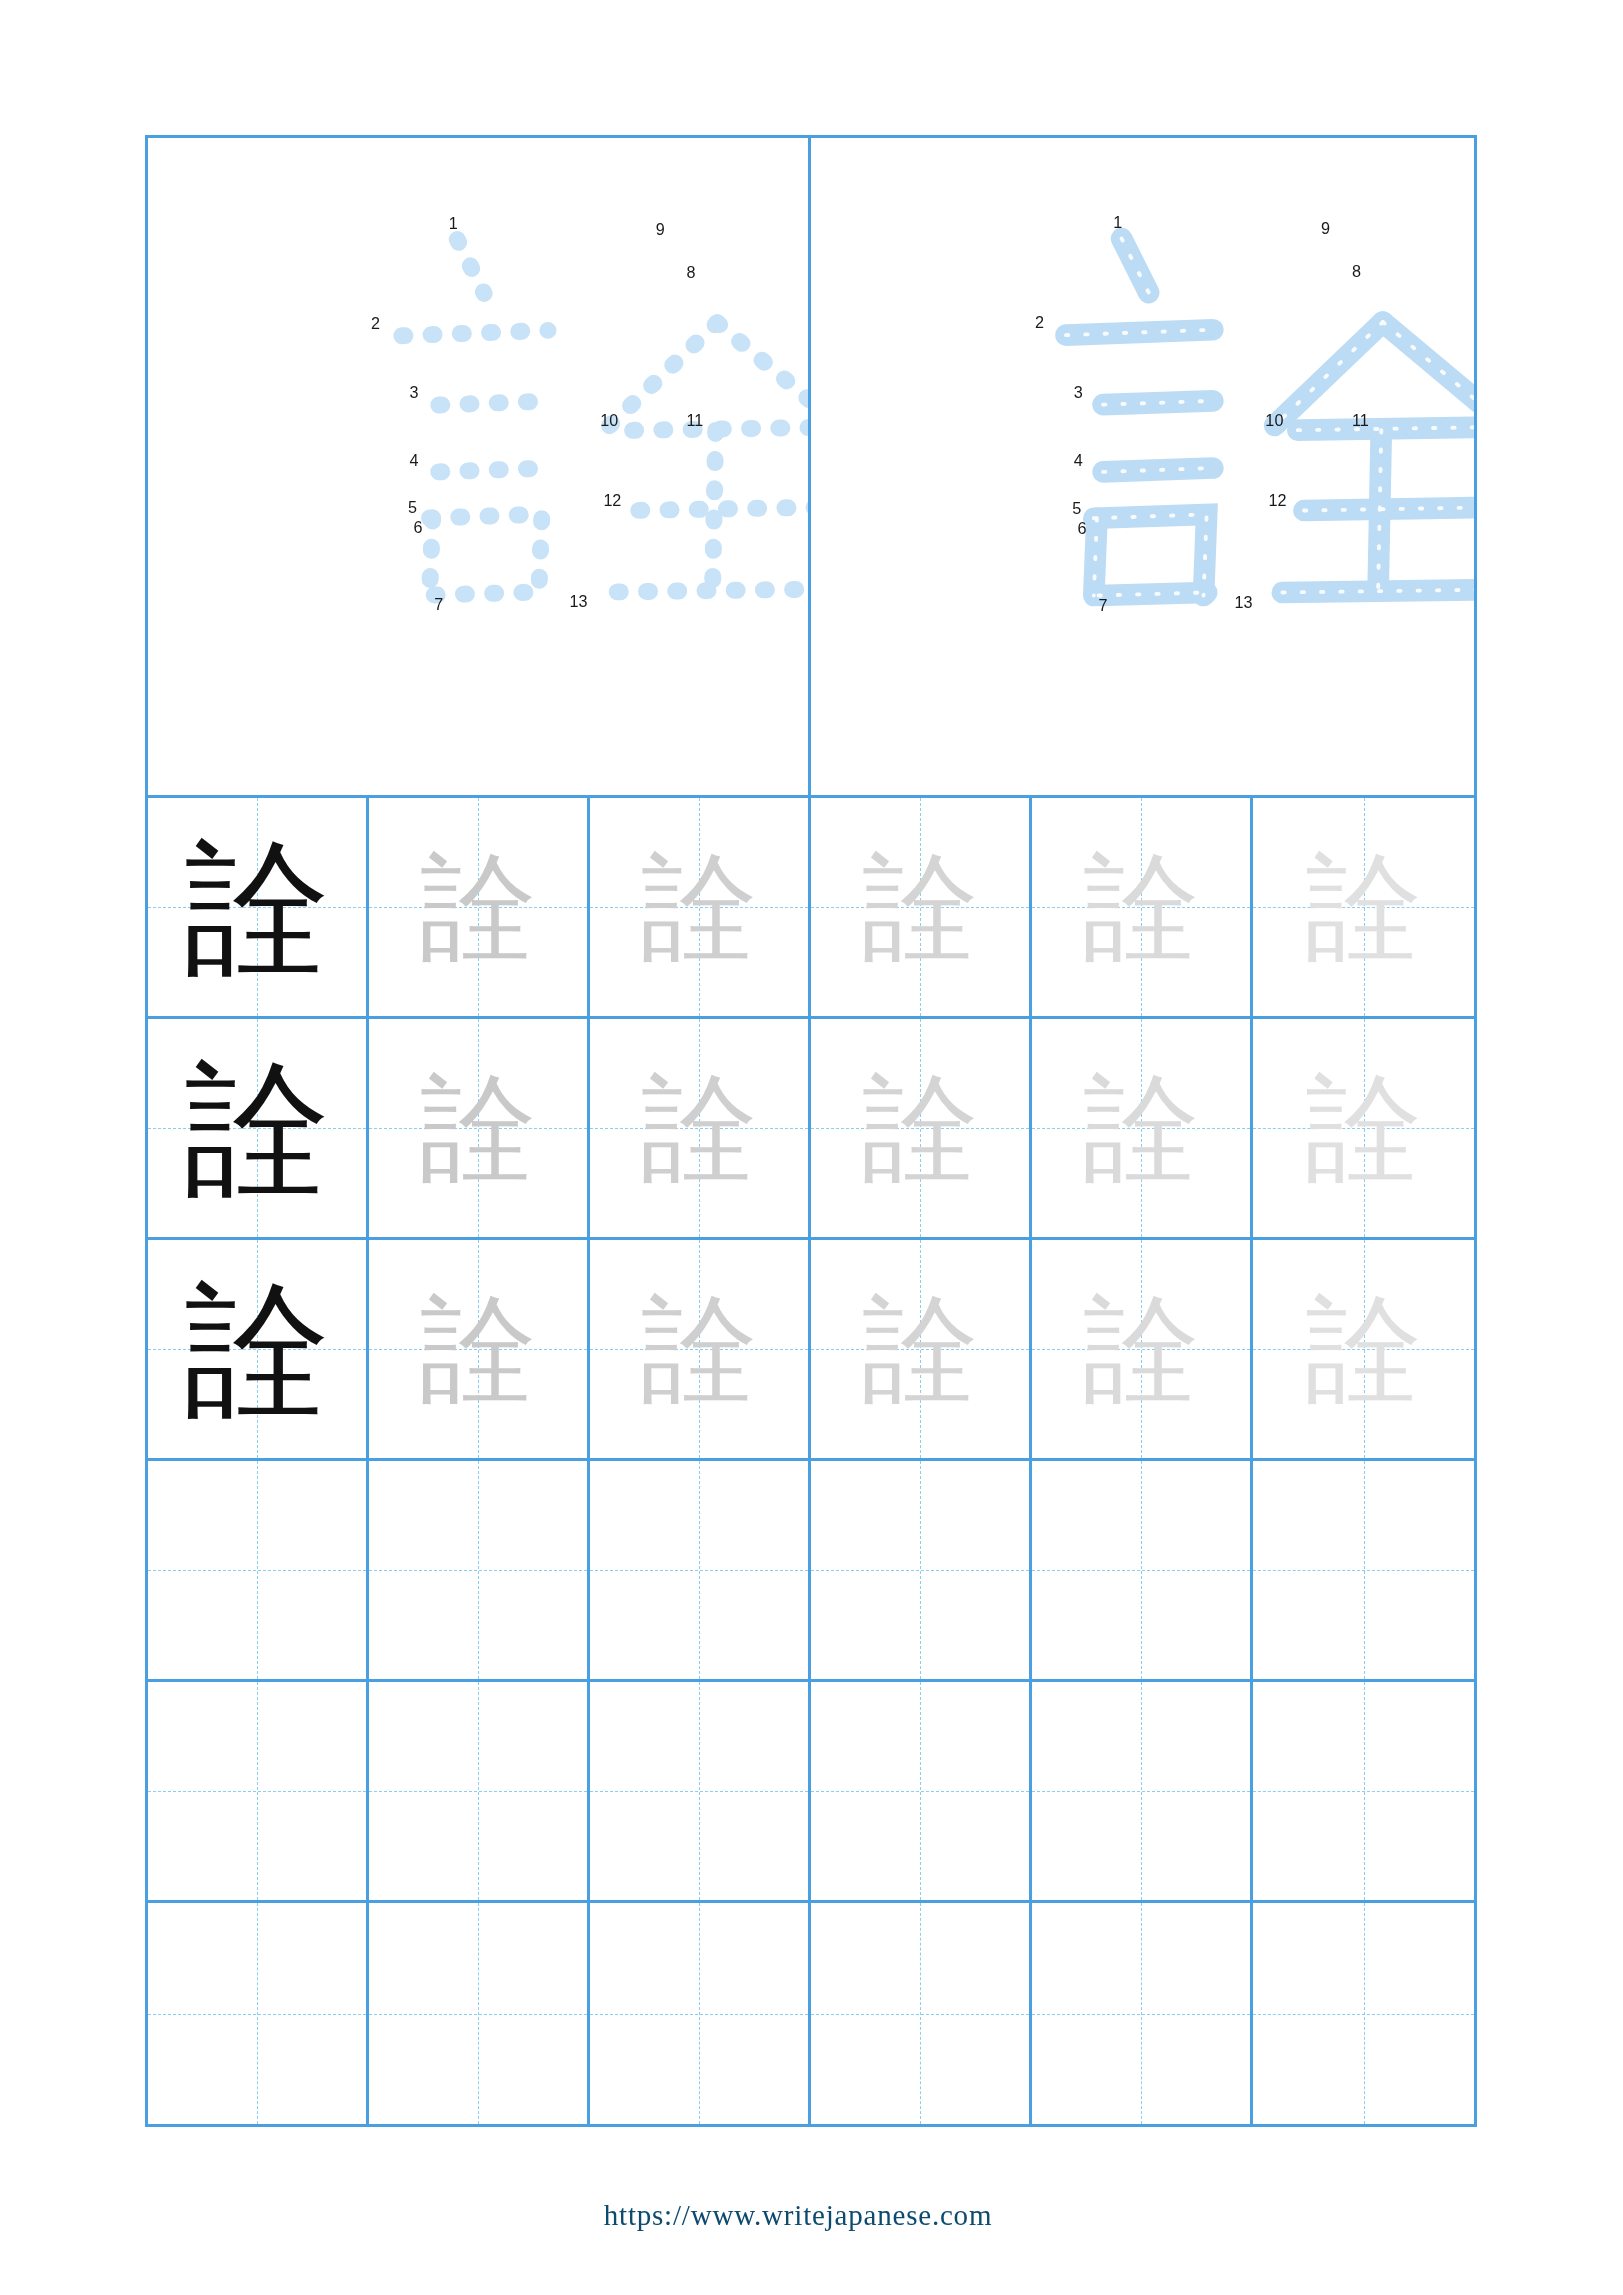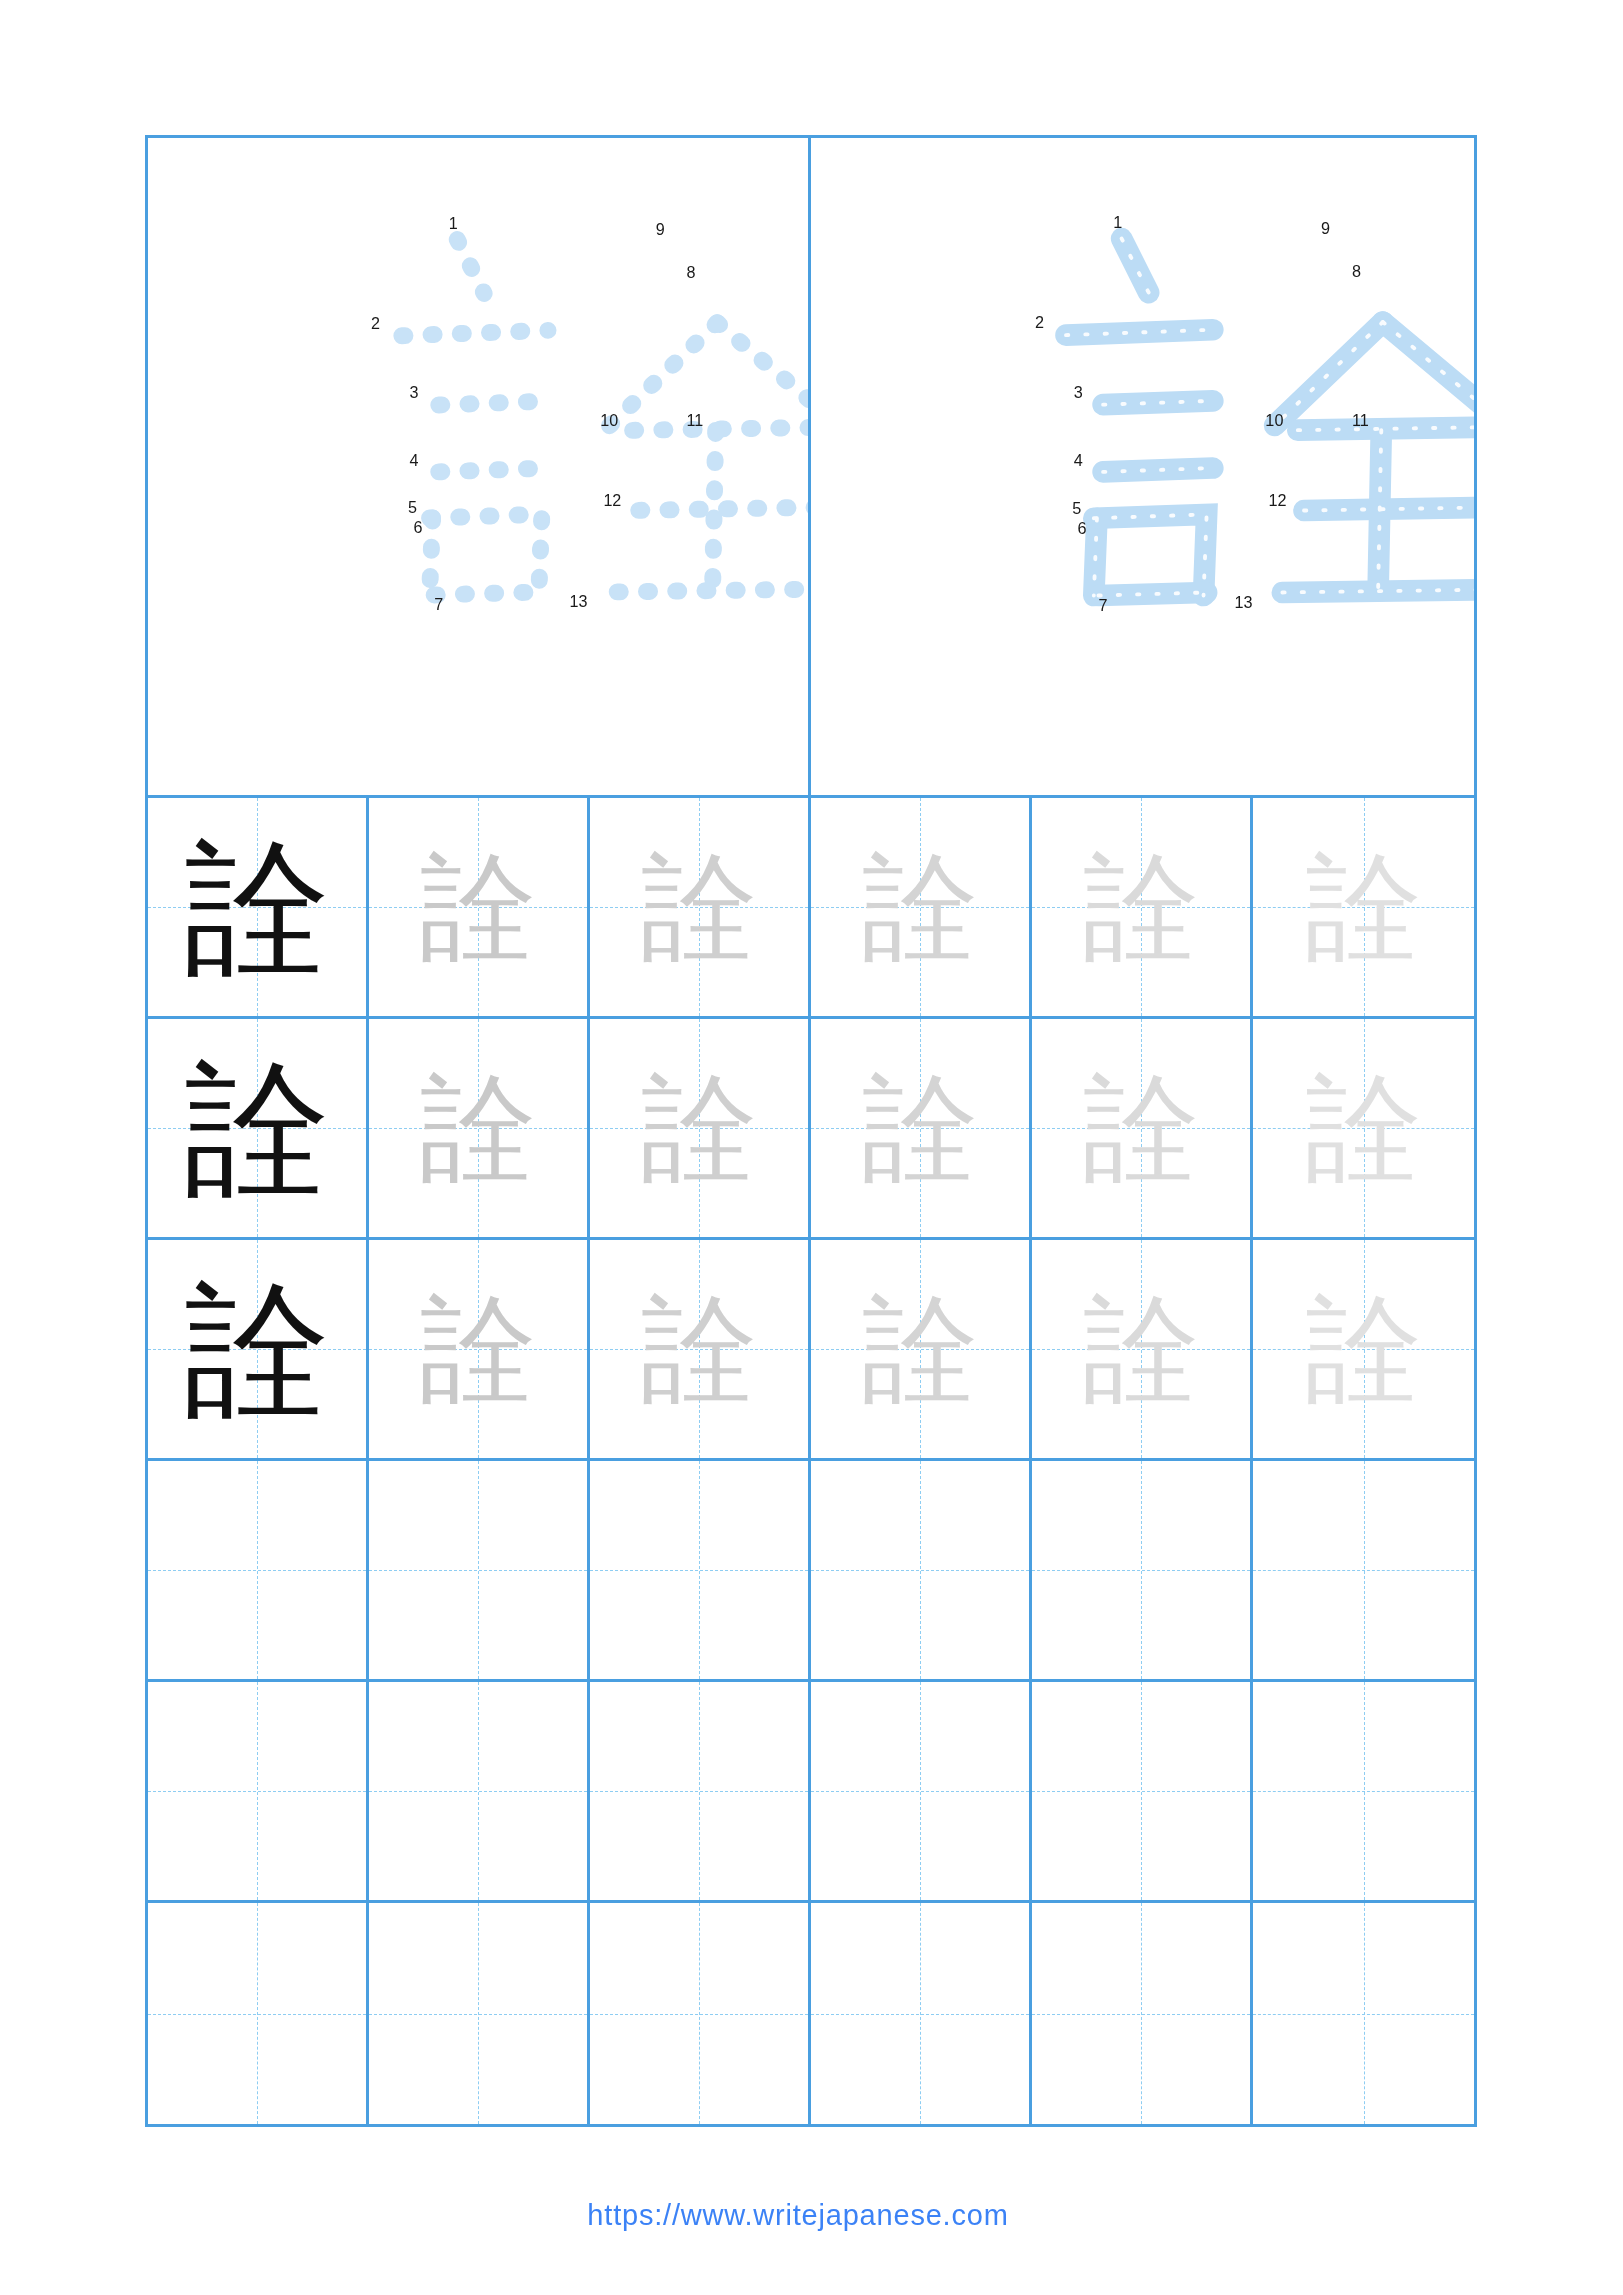--- a/index.html
+++ b/index.html
@@ -114,22 +114,22 @@
   .glyph.trace.f5 { color: #e0e0e0; }
 
   
   .footer {
     position: absolute;
     left: 0;
     top: 2199px;
     width: 1596px;
     text-align: center;
     font-size: 29px;
-    color: #3b82f6;
-    font-family: Liberation Sans, sans-serif;
+    color: #0c4a6e;
+    font-family: Liberation Serif, serif;
     letter-spacing: 0.8px;
   }
 
   .num {
     font-family: "Liberation Sans", sans-serif;
     font-size: 21px;
     fill: #1a1a1a;
   }
 </style>
 </head>

